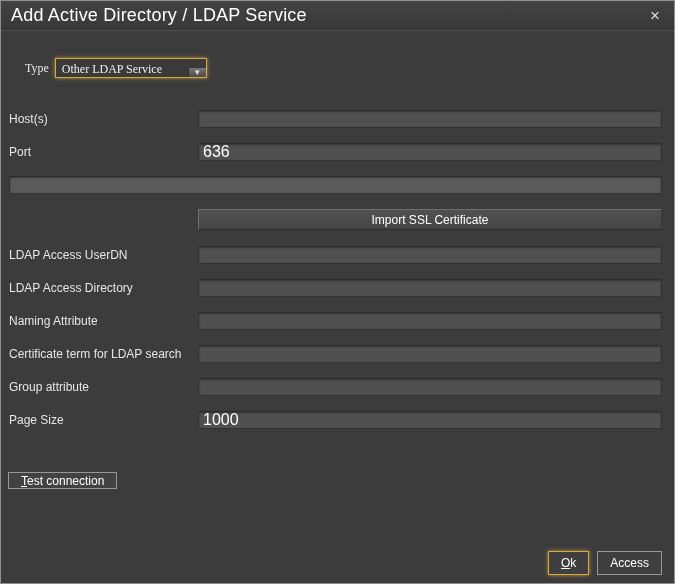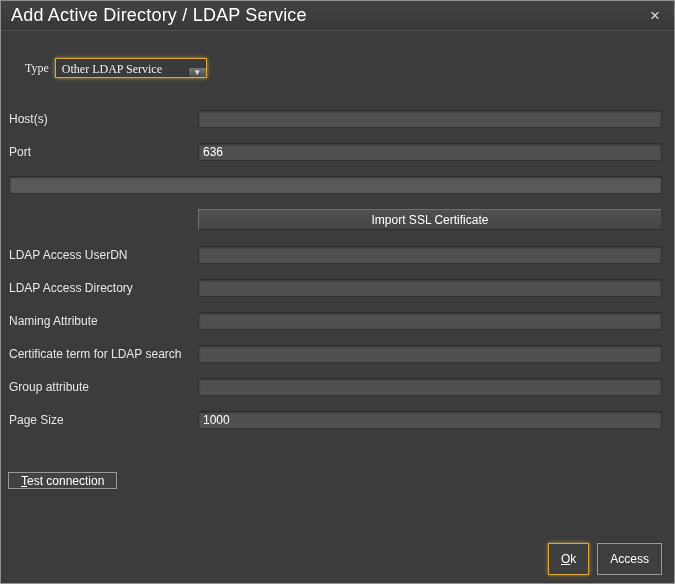--- a/index.html
+++ b/index.html
@@ -32,42 +32,42 @@
     color:#e0e0e0;font-size:8px;
   }
 
   .form{margin:0 12px 0 8px;}
   .row{display:flex;align-items:center;margin-bottom:15px;}
   .row-label{flex:0 0 189px;color:#e6e6e6;}
   .field{
     flex:1;height:18px;box-sizing:border-box;
     background:#505050;border:1px solid #333333;border-top-color:#2c2c2c;
     box-shadow:inset 0 1px 2px rgba(0,0,0,.35);
-    color:#ffffff;font-size:12px;font-family:"Liberation Sans",sans-serif;
+    color:#ffffff;font-size:16px;font-family:"Liberation Sans",sans-serif;
     padding:0 4px;outline:none;
   }
   .field-light{background:#5a5a5a;}
 
   .import-row{display:flex;margin-bottom:16px;}
   .import-spacer{flex:0 0 189px;}
   .import-btn{
     flex:1;height:21px;box-sizing:border-box;
     background:linear-gradient(#515151,#454545);
     border:1px solid #6f6f6f;border-bottom-color:#2d2d2d;border-right-color:#3a3a3a;
     color:#ffffff;font-size:12px;font-family:"Liberation Sans",sans-serif;cursor:pointer;
   }
 
   .test-btn{
     margin:28px 0 0 7px;height:17px;padding:0 12px;box-sizing:border-box;
     background:#424242;border:1px solid #989898;
     color:#ffffff;font-size:12px;font-family:"Liberation Sans",sans-serif;cursor:pointer;
   }
   .footer{position:absolute;right:12px;bottom:8px;display:flex;gap:8px;}
   .btn{
-    height:32px;min-width:38px;padding:0 12px;box-sizing:border-box;
+    height:24px;min-width:38px;padding:0 12px;box-sizing:border-box;
     background:#3f3f3f;border:1px solid #989898;
     color:#ffffff;font-size:12px;font-family:"Liberation Sans",sans-serif;cursor:pointer;
   }
   .btn-ok{border:1px solid #dca73c;box-shadow:0 0 4px rgba(228,176,70,.75);}
   .ak{text-decoration:underline;}
 </style>
 </head>
 <body>
 
 <div class="dialog">

